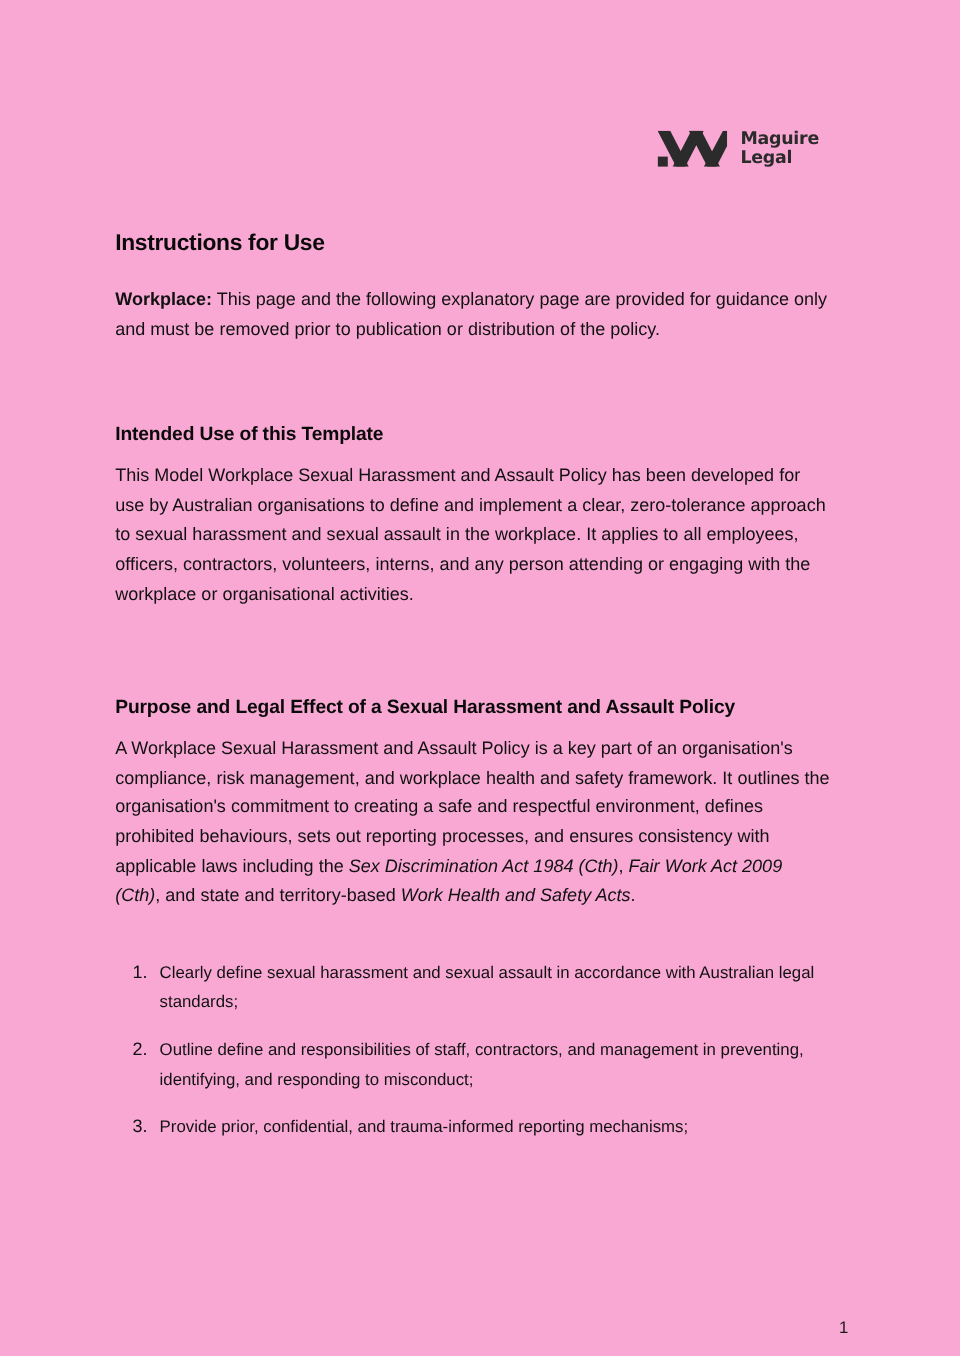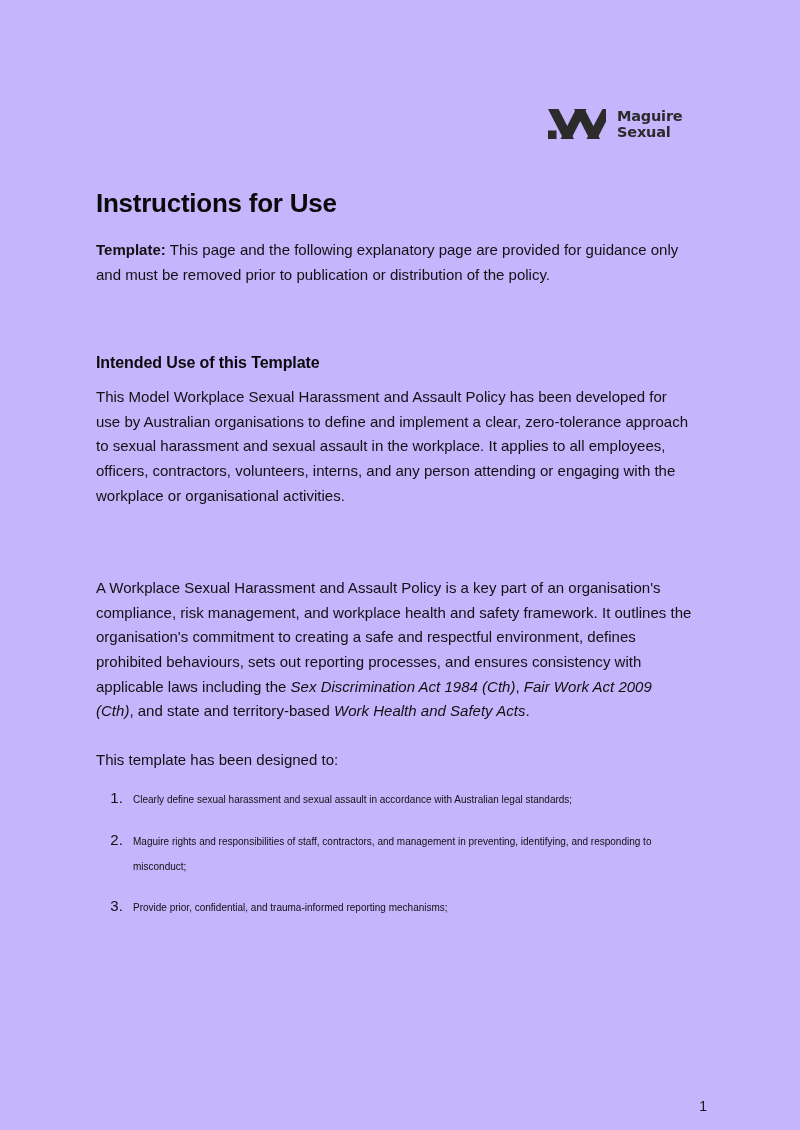--- a/index.html
+++ b/index.html
@@ -12,21 +12,21 @@
     height: 1130px;
     position: relative;
     font-family: "Liberation Sans", sans-serif;
     color: #000000;
     -webkit-font-smoothing: antialiased;
   }
 
   .page {
     position: absolute;
     inset: 0;
-    background: #c4b5fd;
+    background: #f9a8d4;
   }
 
   
   .logo-block {
     position: absolute;
     top: 108px;
     left: 548px;
     display: flex;
     align-items: center;
     gap: 11px;
@@ -51,21 +51,21 @@
   
   .doc {
     position: absolute;
     top: 188px;
     left: 96px;
     width: 596px;
   }
 
   h1.doc-title {
     font-family: "Liberation Sans", sans-serif;
-    font-size: 26px;
+    font-size: 19px;
     line-height: 30px;
     font-weight: bold;
     letter-spacing: -0.25px;
     margin: 0 0 20px 0;
     color: #0a0a0a;
   }
 
   h2.doc-h2 {
     font-family: "Liberation Sans", sans-serif;
     font-size: 16px;
@@ -87,21 +87,21 @@
   .spacer-lg { height: 56px; }
   .spacer-xl { height: 62px; }
   .spacer-sm { height: 18px; }
 
   ol.doc-list {
     margin: 14px 0 0 0;
     padding: 0 0 0 31px;
     list-style-position: outside;
   }
   ol.doc-list > li {
-    font-size: 10px;
+    font-size: 14px;
     line-height: 24.6px;
     color: #111111;
     margin-bottom: 15px;
     padding-left: 6px;
   }
   ol.doc-list > li::marker {
     font-size: 15px;
   }
 
   em { font-style: italic; }
@@ -131,46 +131,46 @@
       <g fill="#2b2b2b">
         <rect x="0" y="21.5" width="8.5" height="8.5"></rect>
         <polygon points="0,0 10.5,0 26,30 15.5,30"></polygon>
         <polygon points="12.5,30 23,30 38.5,0 28,0"></polygon>
         <polygon points="26,0 36.5,0 52,30 41.5,30"></polygon>
         <polygon points="38.5,30 49,30 58,12.5 58,0 54.5,0"></polygon>
       </g>
     </svg>
     <div class="logo-text">
       <span>Maguire</span>
-      <span>Sexual</span>
+      <span>Legal</span>
     </div>
   </div>
 
   <div class="doc">
 
     <h1 class="doc-title">Instructions for Use</h1>
 
-    <p class="body-text"><b>Template:</b><span> This page and the following explanatory page are provided for guidance only and must be removed prior to publication or distribution of the policy.</span></p>
+    <p class="body-text"><b>Workplace:</b><span> This page and the following explanatory page are provided for guidance only and must be removed prior to publication or distribution of the policy.</span></p>
 
     <div class="spacer-lg"></div>
 
     <h2 class="doc-h2">Intended Use of this Template</h2>
     <p class="body-text">This Model Workplace Sexual Harassment and Assault Policy has been developed for use by Australian organisations to define and implement a clear, zero-tolerance approach to sexual harassment and sexual assault in the workplace. It applies to all employees, officers, contractors, volunteers, interns, and any person attending or engaging with the workplace or organisational activities.</p>
 
     <div class="spacer-xl"></div>
 
+    <h2 class="doc-h2">Purpose and Legal Effect of a Sexual Harassment and Assault Policy</h2>
     <p class="body-text"><span>A Workplace Sexual Harassment and Assault Policy is a key part of an organisation's compliance, risk management, and workplace health and safety framework. It outlines the organisation's commitment to creating a safe and respectful environment, defines prohibited behaviours, sets out reporting processes, and ensures consistency with applicable laws including the </span><em>Sex Discrimination Act 1984 (Cth)</em><span>, </span><em>Fair Work Act 2009 (Cth)</em><span>, and state and territory-based </span><em>Work Health and Safety Acts</em><span>.</span></p>
 
     <div class="spacer-sm"></div>
 
-    <p class="body-text">This template has been designed to:</p>
 
     <ol class="doc-list">
       <li>Clearly define sexual harassment and sexual assault in accordance with Australian legal standards;</li>
-      <li>Maguire rights and responsibilities of staff, contractors, and management in preventing, identifying, and responding to misconduct;</li>
+      <li>Outline define and responsibilities of staff, contractors, and management in preventing, identifying, and responding to misconduct;</li>
       <li>Provide prior, confidential, and trauma-informed reporting mechanisms;</li>
     </ol>
 
   </div>
 
   <div class="page-number">1</div>
 
 </div>
 
 </body></html>

